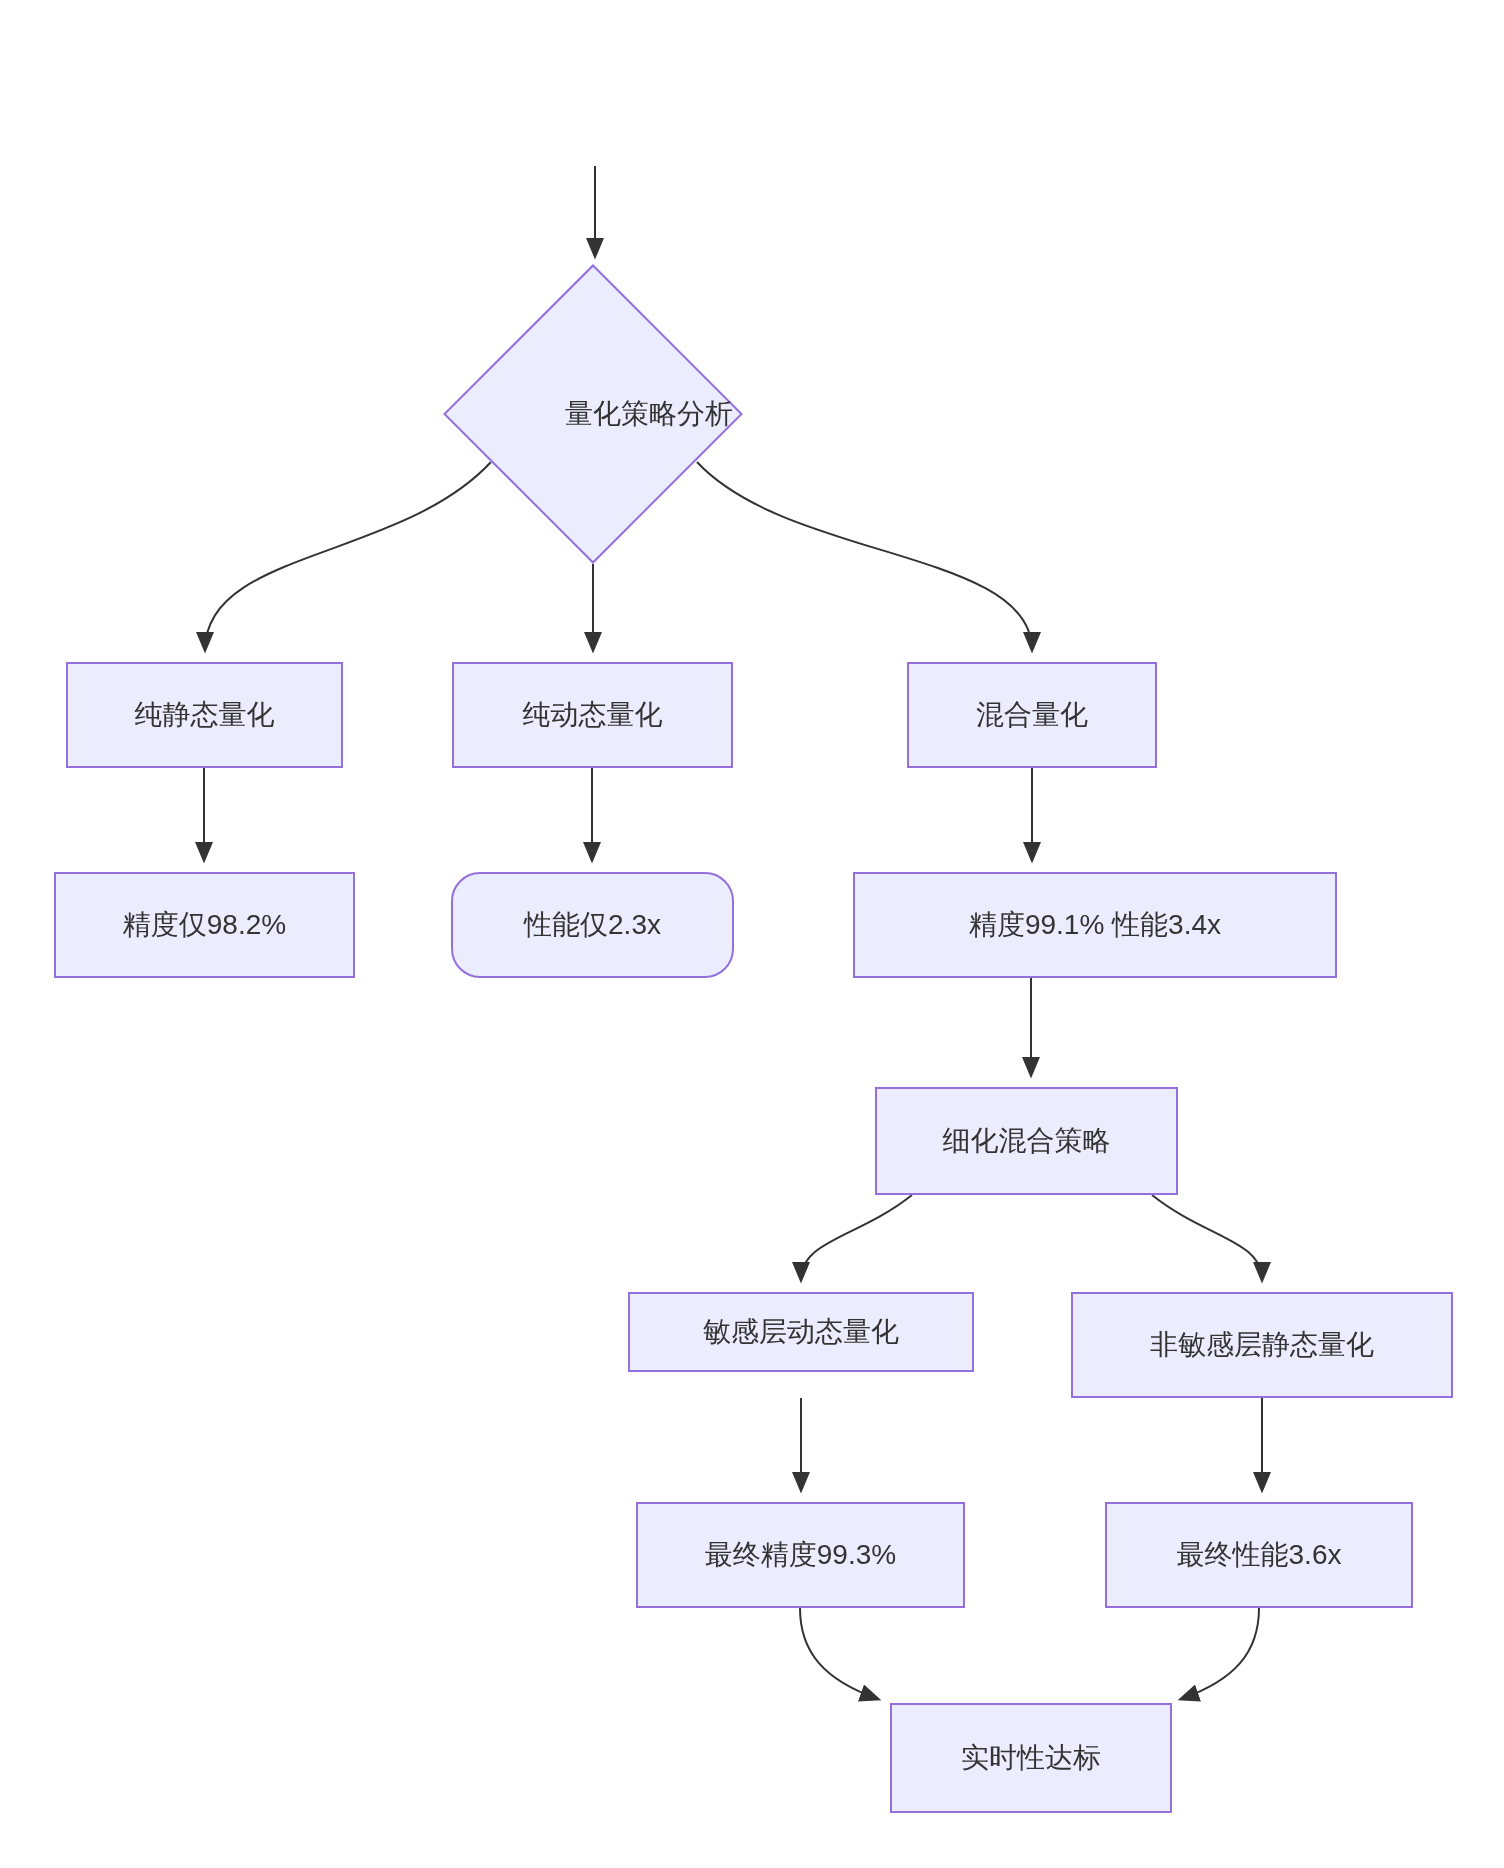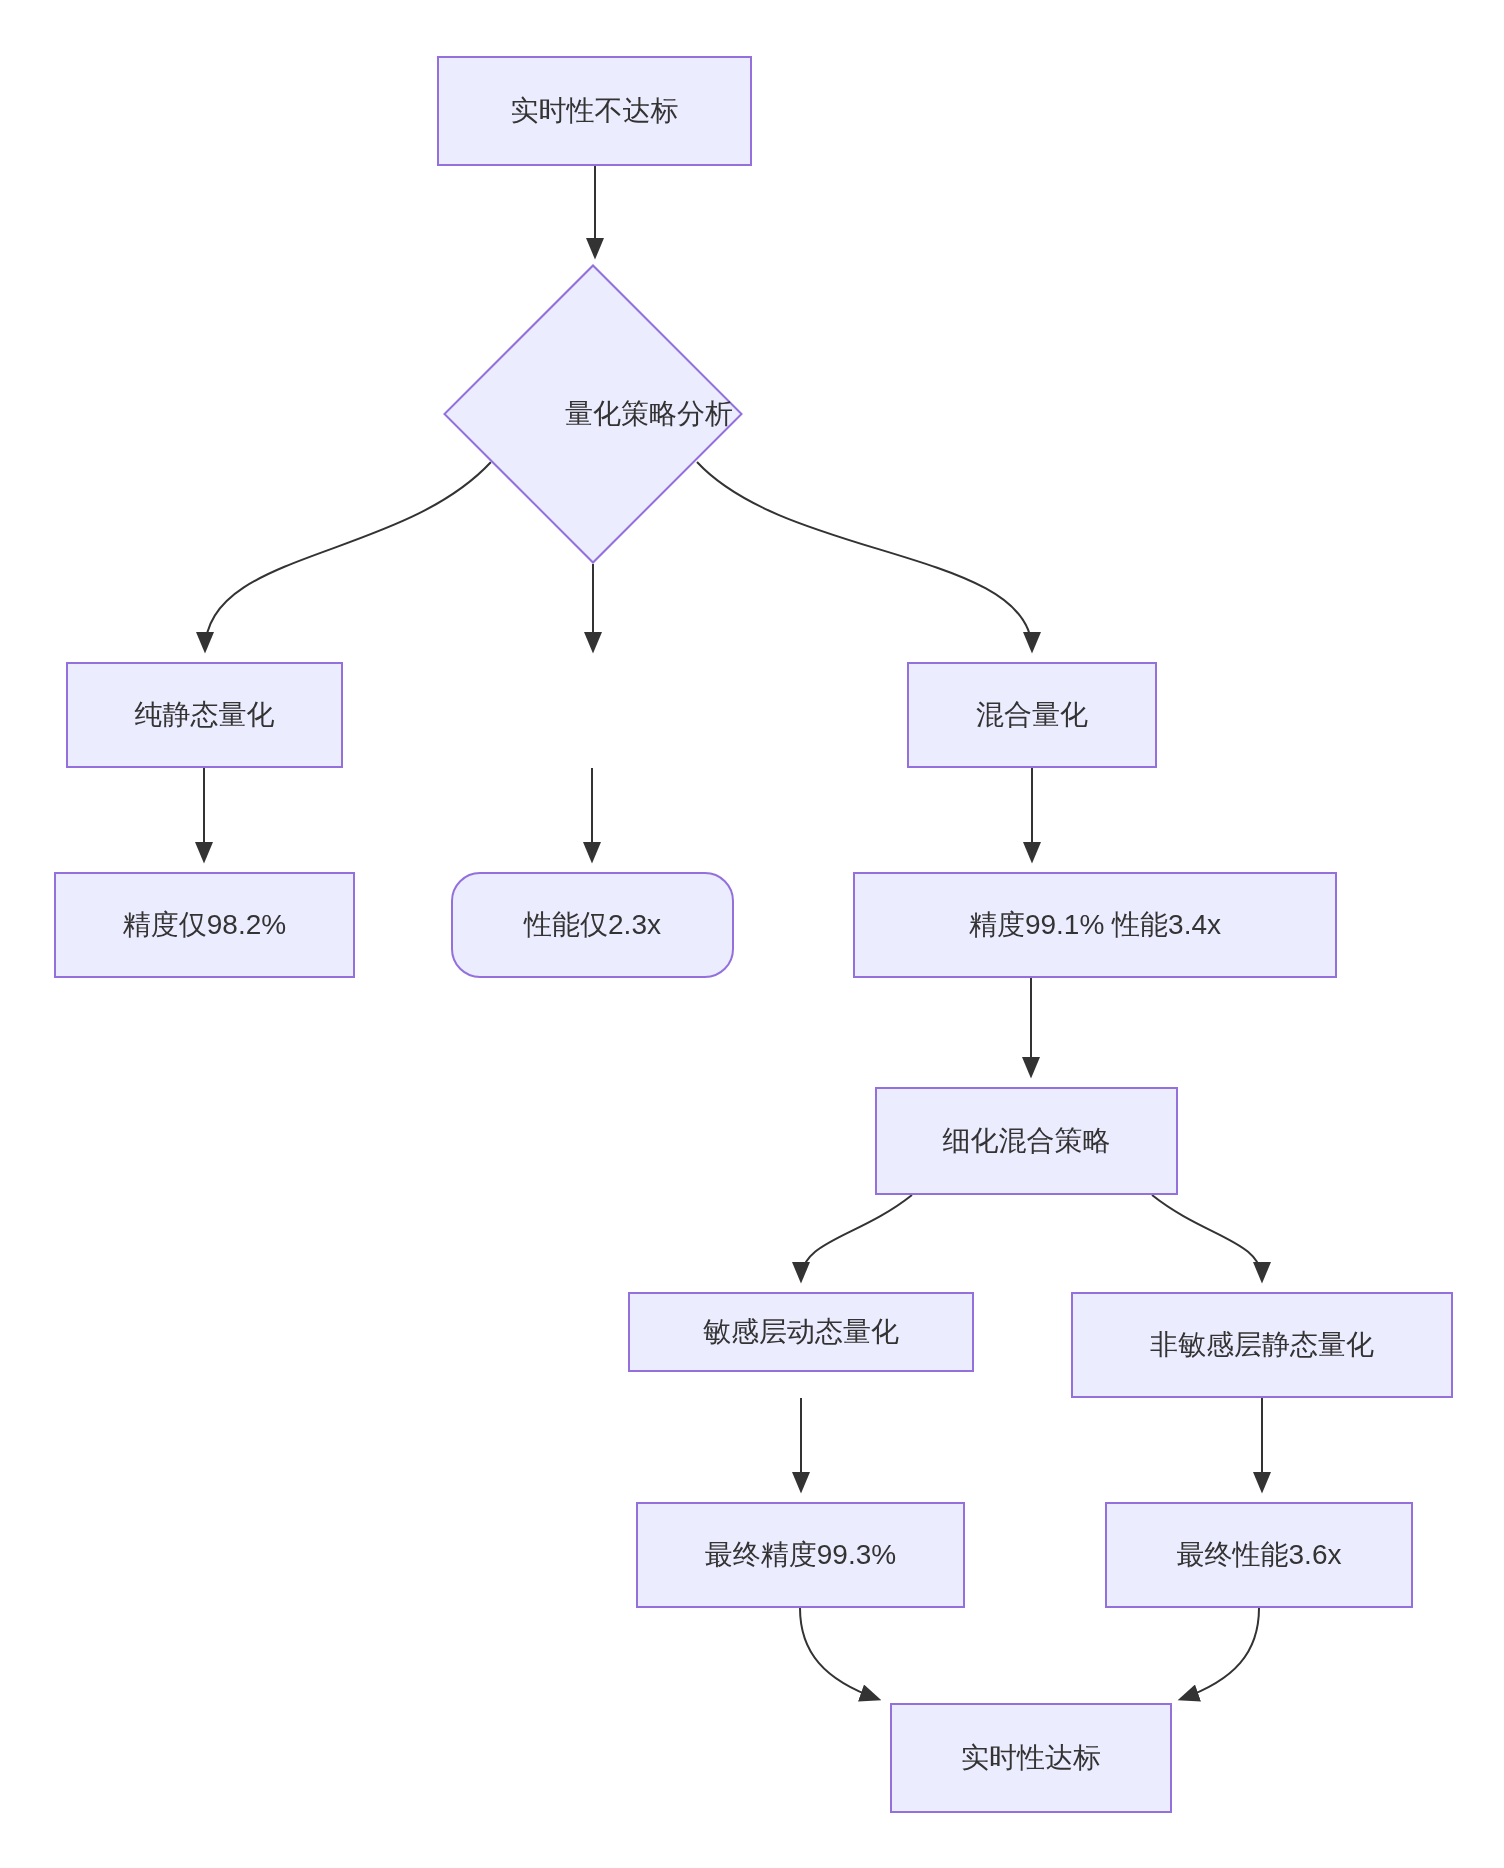--- a/index.html
+++ b/index.html
@@ -76,33 +76,33 @@
       <path d="M 1031 978 L 1031 1075" marker-end="url(#arrow)"></path>
       <path d="M 912 1195 C 858 1238, 801 1240, 801 1280" marker-end="url(#arrow)"></path>
       <path d="M 1152 1195 C 1206 1238, 1262 1240, 1262 1280" marker-end="url(#arrow)"></path>
       <path d="M 801 1398 L 801 1490" marker-end="url(#arrow)"></path>
       <path d="M 1262 1398 L 1262 1490" marker-end="url(#arrow)"></path>
       <path d="M 800 1608 C 800 1652, 824 1680, 878 1699" marker-end="url(#arrow)"></path>
       <path d="M 1259 1608 C 1259 1652, 1235 1680, 1181 1699" marker-end="url(#arrow)"></path>
     </g>
   </svg>
 
-  <div class="node" style="left:437px; top:56px; width:315px; height:110px;">
-    <span>实时性不达标</span>
-  </div>
 
   <div class="diamond-shape" style="left:487px; top:308px;"></div>
   <div class="diamond-label" style="left:453px; top:394px; width:280px; height:40px;">
     <span>量化策略分析</span>
   </div>
 
   <div class="node" style="left:66px; top:662px; width:277px; height:106px;">
     <span>纯静态量化</span>
   </div>
 
+  <div class="node" style="left:452px; top:662px; width:281px; height:106px;">
+    <span>纯动态量化</span>
+  </div>
 
   <div class="node" style="left:907px; top:662px; width:250px; height:106px;">
     <span>混合量化</span>
   </div>
 
   <div class="node" style="left:54px; top:872px; width:301px; height:106px;">
     <span>精度仅98.2%</span>
   </div>
 
   <div class="node" style="left:451px; top:872px; width:283px; height:106px;border-radius:29px;">

